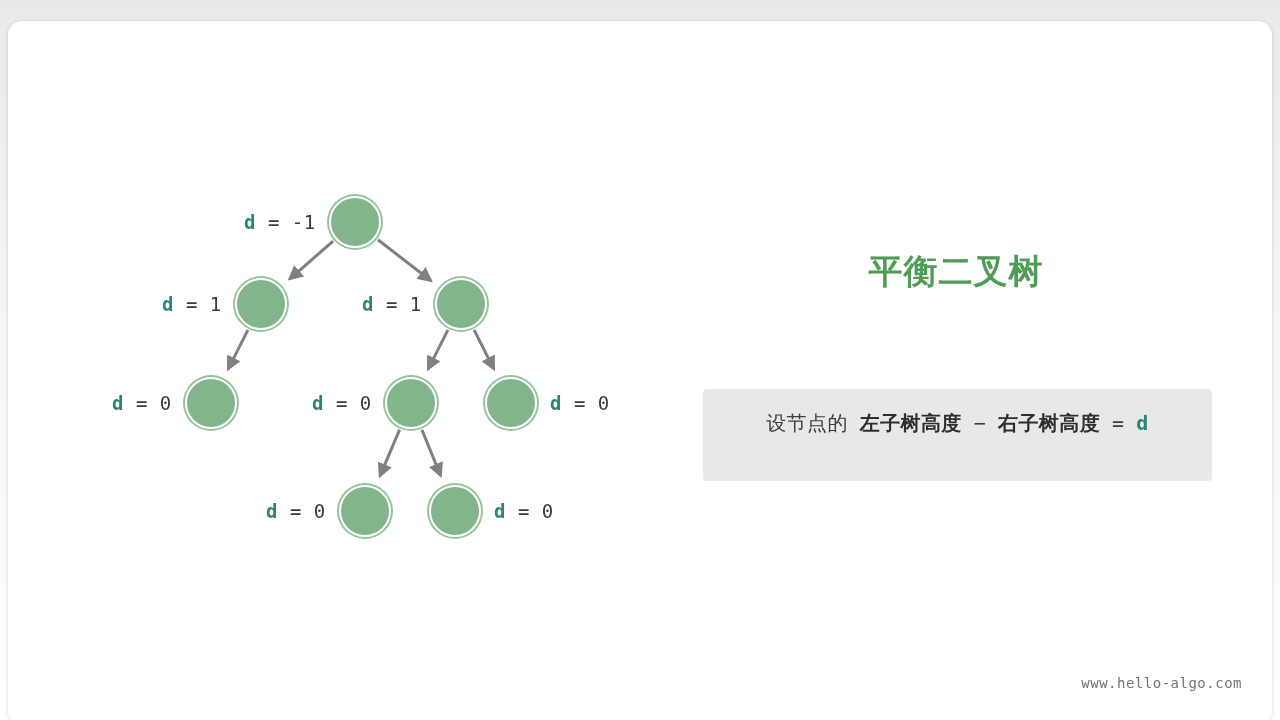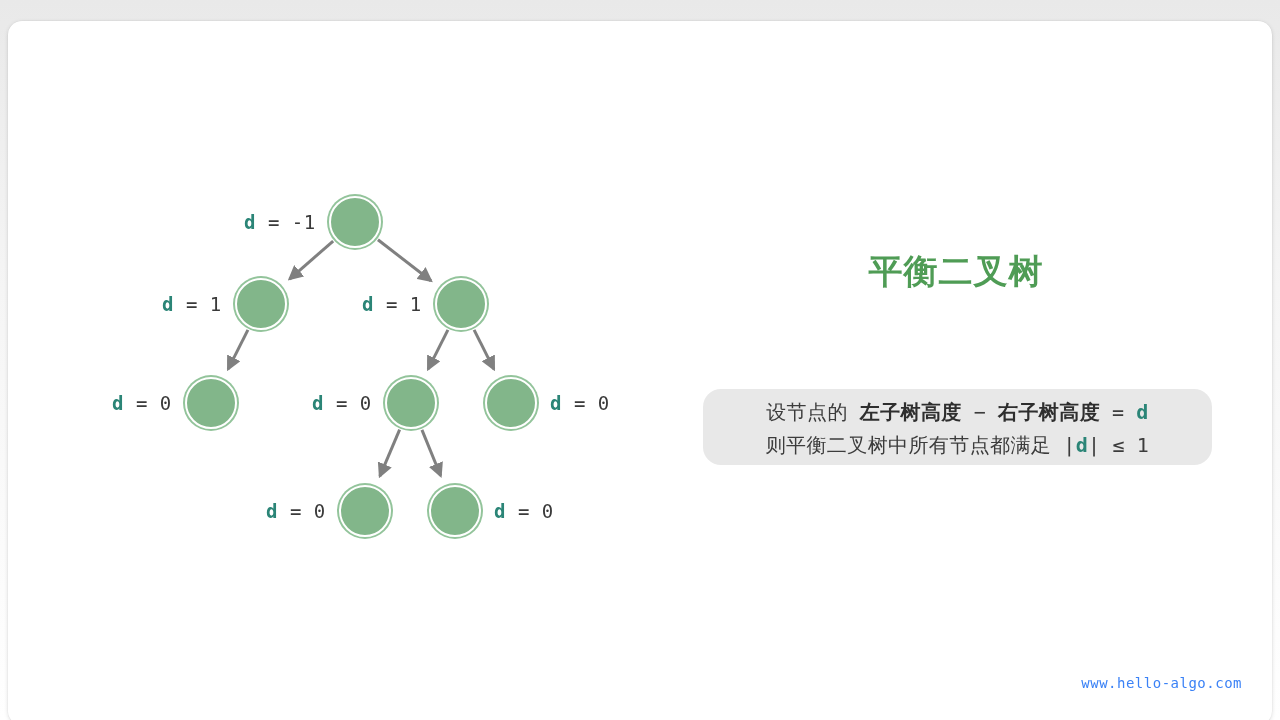--- a/index.html
+++ b/index.html
@@ -97,46 +97,46 @@
     font-size: 21px;
     color: #3c3c3c;
     letter-spacing: 0.5px;
   }
 
   #infobox {
     position: absolute;
     left: 5px;
     top: 368px;
     width: 509px;
-    height: 76px;
+    height: 92px;
     background: #e8e8e8;
-    border-radius: 18px;
+    border-radius: 4px;
     box-sizing: border-box;
-    padding: 7px 0 0 0;
+    padding: 18px 0 0 0;
   }
   .info-line {
     font-family: "Liberation Sans", sans-serif;
     font-size: 20px;
     color: #3c3c3c;
     text-align: center;
     line-height: 33px;
     white-space: nowrap;
     letter-spacing: 0.4px;
   }
   .info-line b { font-weight: bold; color: #2e2e2e; }
   .info-line .dv { color: #2b8577; font-weight: bold; }
   .info-line .mono { font-family: "DejaVu Sans Mono", monospace; }
 
   #watermark {
     position: absolute;
     right: 30px;
     bottom: 34px;
     font-family: "DejaVu Sans Mono", monospace;
     font-size: 14px;
-    color: #3b82f6;
+    color: #737373;
     letter-spacing: 0.5px;
   }
 </style>
 </head>
 <body>
 
 <div id="stage">
   <div id="card">
 
     <div id="diagram">
@@ -181,24 +181,18 @@
 
       <div id="infobox">
         <div class="info-line">
           <span>设节点的</span>&nbsp;
           <b>左子树高度</b>&nbsp;
           <span class="mono">−</span>&nbsp;
           <b>右子树高度</b>&nbsp;
           <span class="mono">=</span>&nbsp;
           <span class="dv mono">d</span>
         </div>
-        <div class="info-line">
-          <span>则平衡二叉树中所有节点都满足</span>&nbsp;
-          <span class="mono">|</span><span class="dv mono">d</span><span class="mono">|</span>&nbsp;
-          <span class="mono">≤</span>&nbsp;
-          <span class="mono">1</span>
-        </div>
       </div>
     </div>
 
     <div id="watermark">www.hello-algo.com</div>
   </div>
 </div>
 
 </body></html>

